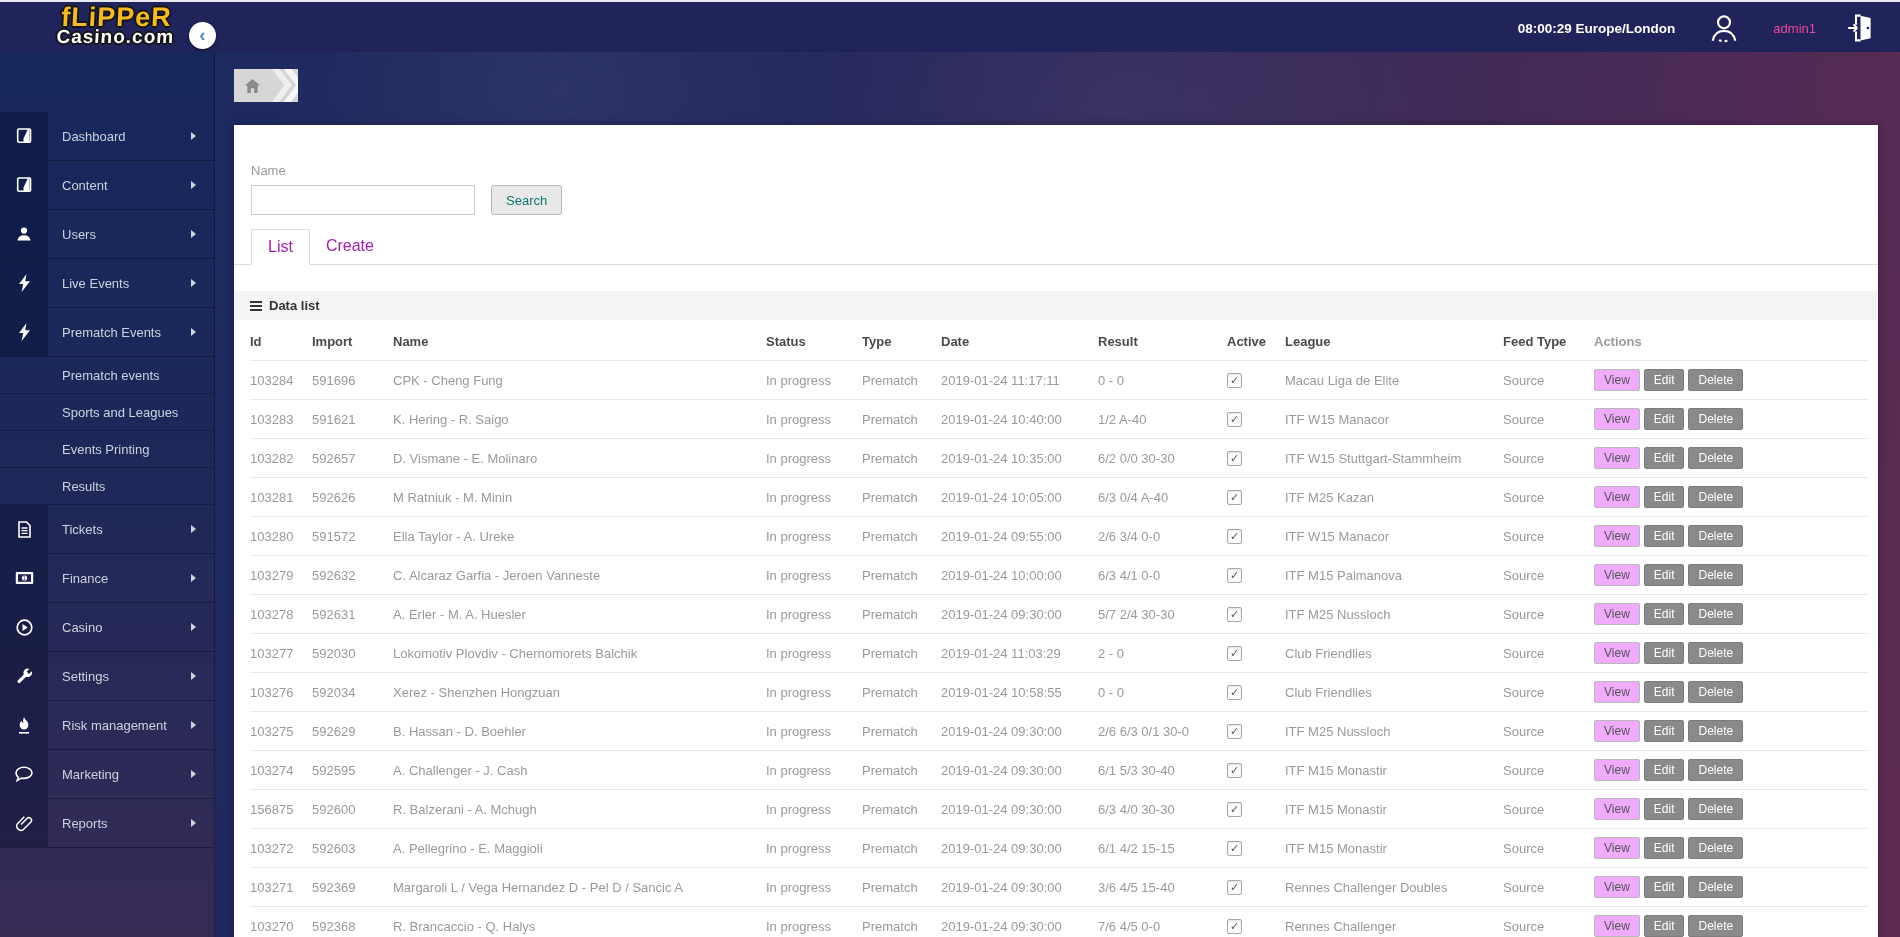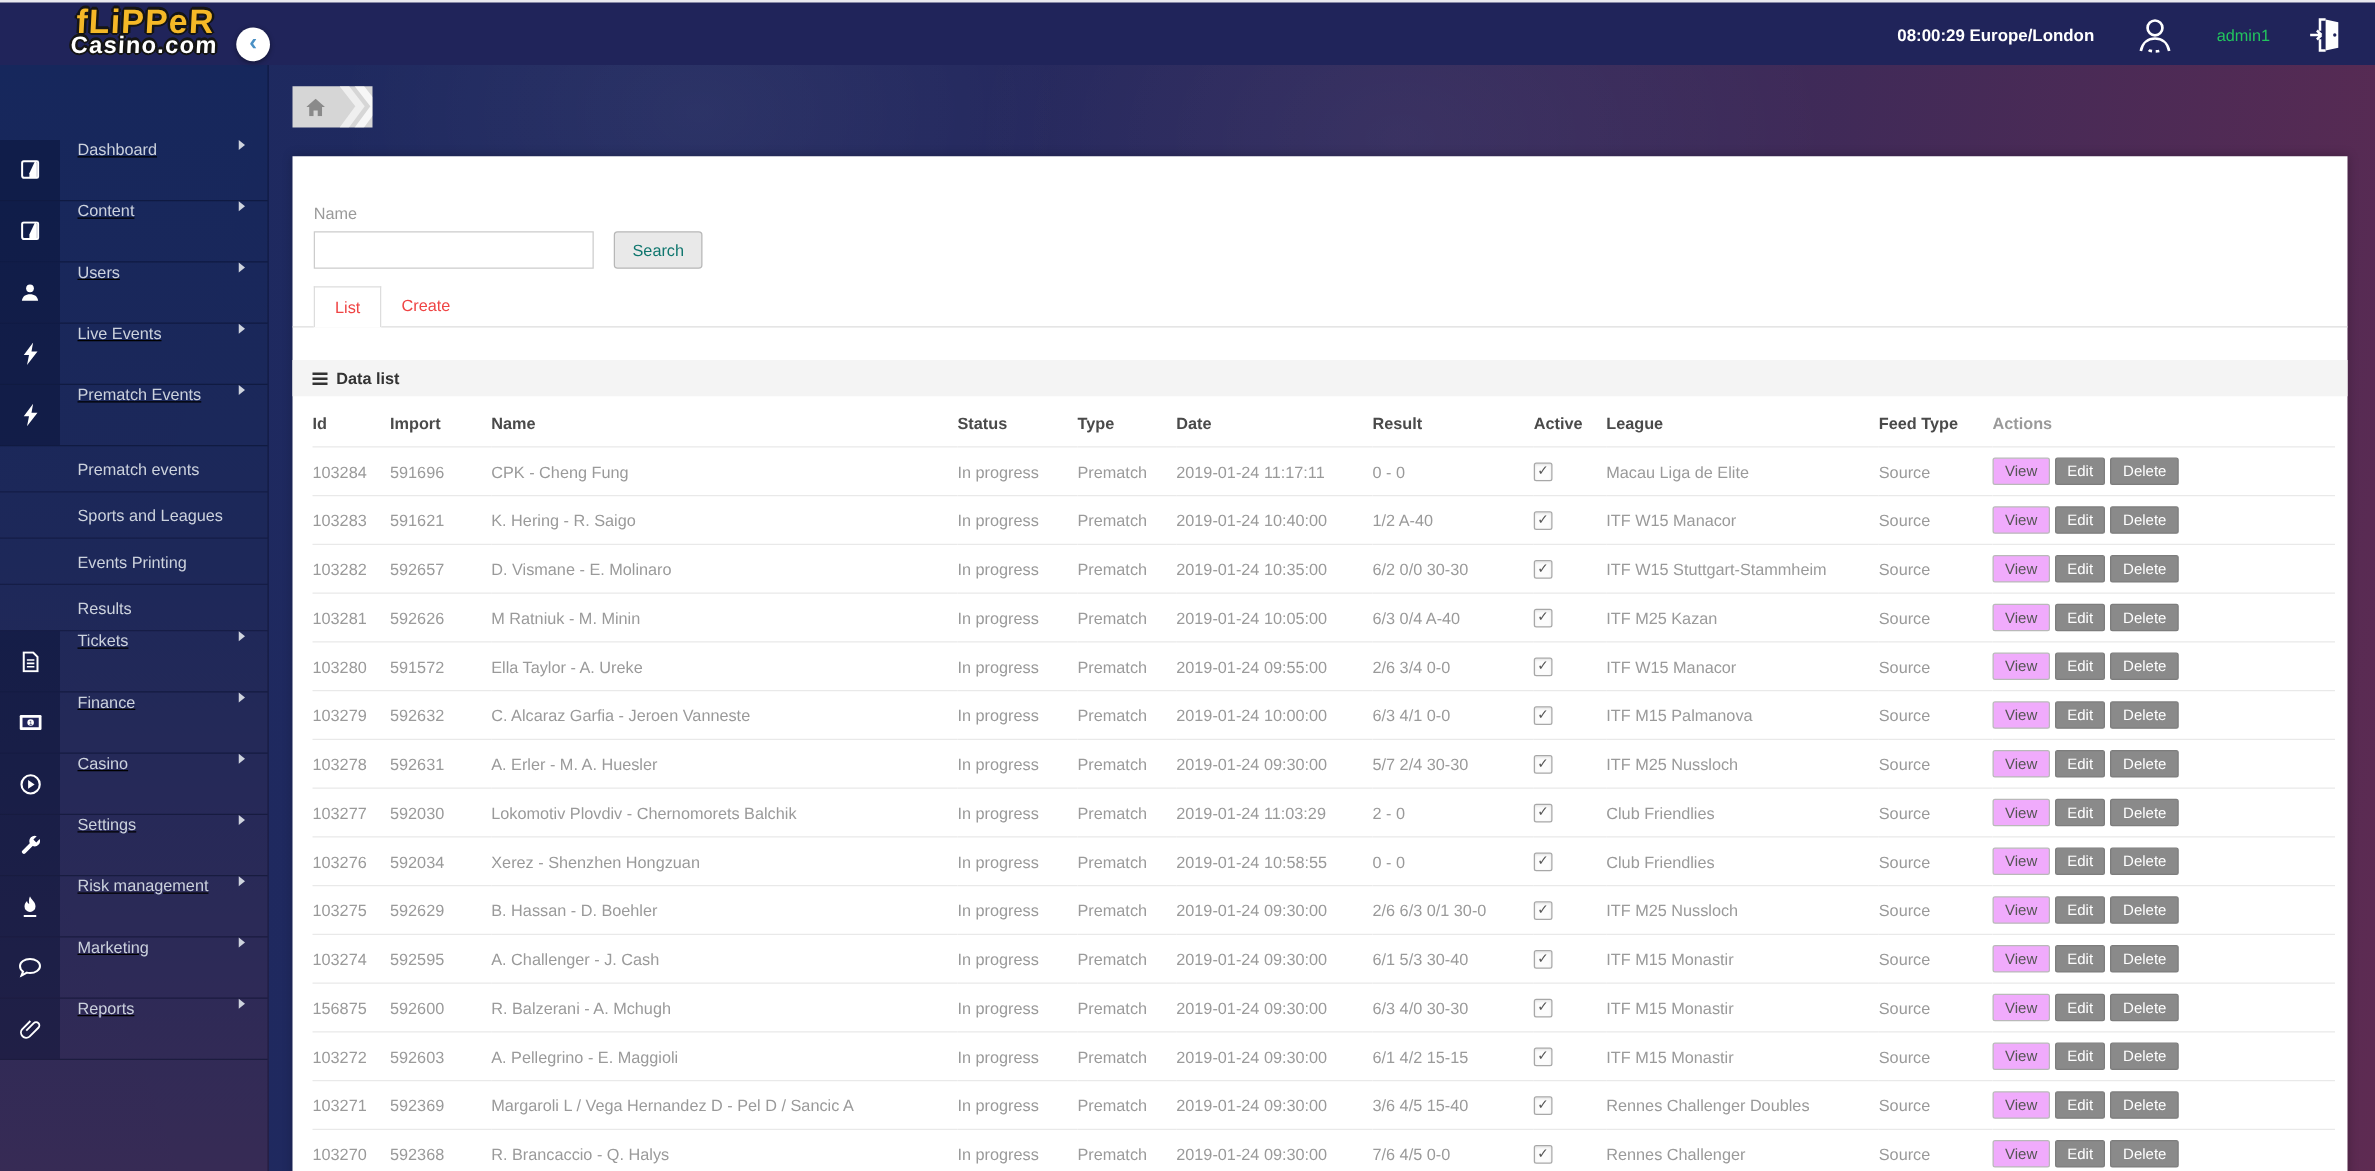--- a/index.html
+++ b/index.html
@@ -21,34 +21,34 @@
     transform:skewX(-3deg); line-height:1; cursor:pointer; }
   .logo .l1 { font-size:27px; font-weight:900; letter-spacing:1px; color:#f5b827;
     text-shadow:-2px 0 #151515, 2px 0 #151515, 0 -2px #151515, 0 2px #151515,
       -1px -1px #151515, 1px 1px #151515, 1px -1px #151515, -1px 1px #151515; }
   .logo .l2 { font-size:19px; font-weight:900; letter-spacing:1px; color:#ffffff; margin-top:-4px;
     text-shadow:-2px 0 #151515, 2px 0 #151515, 0 -2px #151515, 0 2px #151515,
       -1px -1px #151515, 1px 1px #151515, 1px -1px #151515, -1px 1px #151515; }
   .topbar-right { position:absolute; right:26px; top:0; height:52px;
     display:flex; align-items:center; gap:31px; }
   .clock { color:#ffffff; font-weight:bold; font-size:13.5px; }
-  .admin-name { color:#22c55e; font-size:13px; }
+  .admin-name { color:#ec4899; font-size:13px; }
   .icon-btn { display:flex; align-items:center; cursor:pointer; }
 
   
   .sidebar { position:absolute; left:0; top:52px; width:215px; height:885px;
     background:linear-gradient(180deg, #16275c 0%, #1d2859 45%, #2c2a57 80%, #372b55 100%);
     border-right:1px solid rgba(0,0,20,0.35); z-index:10; }
   .collapse-btn { position:absolute; top:22px; left:189px; width:27px; height:27px;
     background:#ffffff; border-radius:50%; box-shadow:0 1px 4px rgba(0,0,0,0.45);
     display:flex; align-items:center; justify-content:center; z-index:40; cursor:pointer;
     color:#4a90c4; font-size:19px; font-weight:bold; line-height:1; padding-bottom:2px; }
   .menu { margin-top:60px; }
-  .menu-item { display:flex; height:49px;
-    border-bottom:1px solid rgba(5,10,35,0.45); cursor:pointer;text-decoration:underline; }
+  .menu-item { display:flex; align-items:center; height:49px;
+    border-bottom:1px solid rgba(5,10,35,0.45); cursor:pointer; }
   .menu-item .icon-cell { width:48px; height:100%; background:rgba(6,14,44,0.38);
     display:flex; align-items:center; justify-content:center; flex:0 0 48px; }
   .menu-item .label { padding-left:14px; color:#ccd2dd; font-size:13px; }
   .menu-item .arrow { margin-left:auto; margin-right:18px; width:0; height:0;
     border-left:5px solid #cfd4de; border-top:4px solid transparent; border-bottom:4px solid transparent; }
   .submenu-item { height:37px; display:flex; align-items:center; padding-left:62px;
     color:#ccd2dd; font-size:13px; border-bottom:1px solid rgba(5,10,35,0.35); cursor:pointer; }
   .menu svg { display:block; }
 
   
@@ -62,21 +62,21 @@
   .card { position:absolute; left:234px; top:125px; width:1644px; height:830px;
     background:#ffffff; box-shadow:0 0 8px rgba(0,0,0,0.25); }
   .card-inner { padding:38px 0 0 0; }
   .field-label { margin-left:17px; color:#9a9a9a; font-size:13px; }
   .search-row { margin:7px 0 0 17px; display:flex; gap:16px; }
   .search-input { width:224px; height:30px; border:1px solid #cccccc; background:#fff;
     font-size:13px; padding:0 8px; color:#555; }
   .search-btn { height:30px; padding:0 14px; background:#e9e9e9; border:1px solid #b7b7b7;
     border-radius:3px; font-size:13px; color:#0f766e; cursor:pointer; }
   .tabs { margin-top:14px; border-bottom:1px solid #dddddd; display:flex; padding-left:17px; }
-  .tab { font-size:13px; color:#ef4444; padding:8px 16px; cursor:pointer; margin-bottom:-1px; }
+  .tab { font-size:16px; color:#a21caf; padding:8px 16px; cursor:pointer; margin-bottom:-1px; }
   .tab.active { background:#fff; border:1px solid #dddddd; border-bottom:1px solid #ffffff; }
   .panel-header { margin-top:26px; height:29px; background:#f4f4f4;
     display:flex; align-items:center; padding-left:16px; gap:7px;text-align:right; }
   .panel-header .title { font-size:13px; font-weight:bold; color:#333; }
   .burger { display:flex; flex-direction:column; gap:2px; }
   .burger span { width:12px; height:2px; background:#333; }
 
   
   table { border-collapse:collapse; table-layout:fixed; width:1618px; margin:0 0 0 16px; }
   th { text-align:left; font-size:13px; font-weight:bold; color:#4a4a4a;

